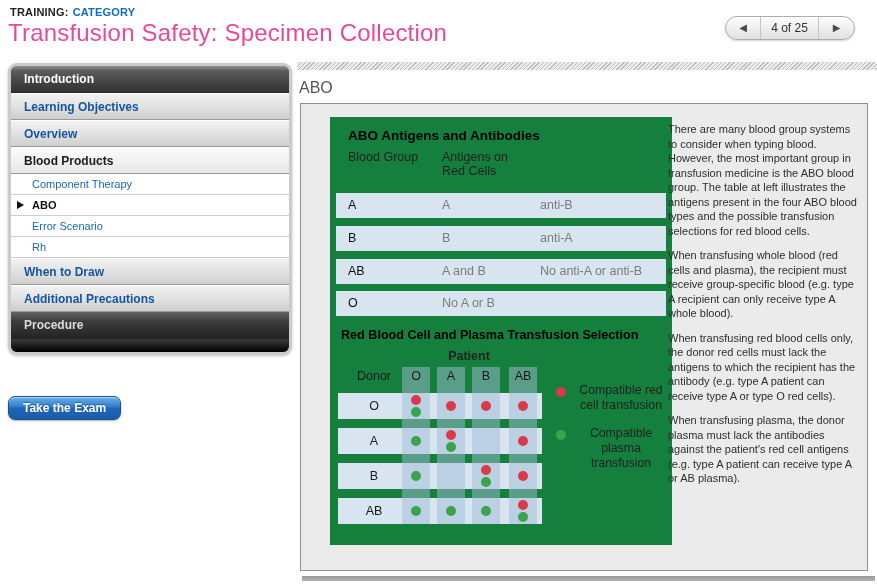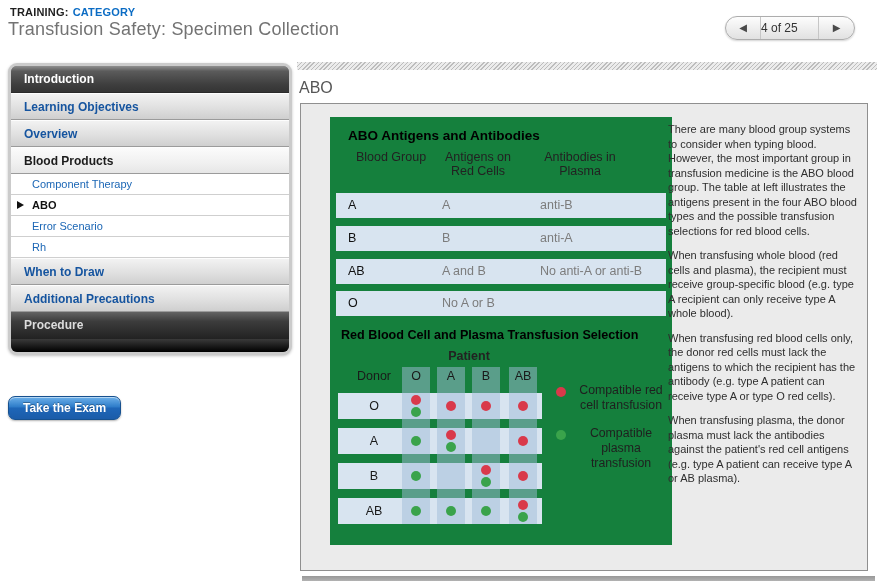--- a/index.html
+++ b/index.html
@@ -3,30 +3,30 @@
 <meta charset="utf-8">
 <style>
   * { margin:0; padding:0; box-sizing:border-box; }
   body { background:#fff; font-family:"Liberation Sans", sans-serif; }
   .stage { position:relative; width:877px; height:588px; background:#fff; overflow:hidden; }
 
   
   .eyebrow { position:absolute; left:10px; top:6px; font-size:11px; font-weight:bold; letter-spacing:.2px; }
   .eyebrow .t { color:#1f1f1f; }
   .eyebrow .c { color:#0b6cc4; margin-left:4px; }
-  .page-title { position:absolute; left:8px; top:19px; font-size:18px; color:#737373; letter-spacing:.2px; }
+  .page-title { position:absolute; left:8px; top:19px; font-size:24px; color:#ec4899; letter-spacing:.2px; }
 
   
   .pager { position:absolute; right:22px; top:16px; height:24px; border:1px solid #adadad;
            border-radius:12px; background:linear-gradient(#fdfdfd,#e1e1e1); display:flex;
            overflow:hidden; box-shadow:0 1px 2px rgba(0,0,0,.18); }
   .pager .pbtn { width:35px; border:none; background:transparent; color:#4a4a4a; font-size:10px;
                  cursor:pointer; border-right:1px solid #c6c6c6; line-height:22px; }
   .pager .pbtn:last-child { border-right:none; }
-  .pager .plabel { width:58px; line-height:22px; font-size:12px; color:#333;
+  .pager .plabel { width:58px; text-align:center; line-height:22px; font-size:12px; color:#333;
                    border-right:1px solid #c6c6c6; }
 
   
   .sidebar { position:absolute; left:8px; top:63px; width:284px; border:3px solid #cbcbcb;
              border-radius:9px; background:#737373; overflow:hidden; box-shadow:0 1px 3px rgba(0,0,0,.25); }
   .sb-row { width:100%; }
   .sb-dark { height:27px; line-height:27px; padding-left:13px; font-size:12px; font-weight:bold; color:#fff;
              background:linear-gradient(180deg,#8f8f8f 0%,#5b5b5b 20%,#3f3f3f 70%,#343434 100%);
              border-bottom:1px solid #2a2a2a; cursor:pointer; }
   .sb-proc { color:#dcdcdc; background:linear-gradient(180deg,#636363 0%,#3c3c3c 35%,#222 100%); border-bottom:none; }
@@ -53,21 +53,21 @@
                  background:repeating-linear-gradient(135deg,#bdbdbd 0 1px,#ececec 1px 3px); }
   .bottom-divider { position:absolute; left:302px; top:576px; width:573px; height:5px;
                     background:linear-gradient(#989898,#b2b2b2); }
   .main-heading { position:absolute; left:299px; top:79px; font-size:16px; color:#565656; }
   .content-box { position:absolute; left:300px; top:103px; width:568px; height:468px;
                  background:#ebebeb; border:1px solid #8f8f8f; }
 
   
   .slide { position:absolute; left:29px; top:13px; width:342px; height:428px; background:#15803d; color:#1a1a1a; }
   .t1-title { position:absolute; left:18px; top:11px; font-size:13.5px; font-weight:bold; color:#000; white-space:nowrap; }
-  .t1-head { position:absolute; top:33px; font-size:12.5px; color:#222; line-height:1.15;text-align:center; }
+  .t1-head { position:absolute; top:33px; font-size:12.5px; color:#222; line-height:1.15; }
   .t1-h0 { left:18px; width:86px; }
   .t1-h1 { left:112px; width:72px; }
   .t1-h2 { left:210px; width:80px; }
   .t1-row { position:absolute; left:6px; width:330px; height:25px; background:#d8e4f0; }
   .t1-r0 { top:76px; } .t1-r1 { top:109px; } .t1-r2 { top:142px; } .t1-r3 { top:174px; }
   .t1-cell { position:absolute; top:0; line-height:25px; font-size:12.5px; white-space:nowrap; }
   .t1-c0 { left:12px; color:#111; } .t1-c1 { left:106px; color:#7c7c7c; } .t1-c2 { left:204px; color:#7c7c7c; }
 
   .t2-title { position:absolute; left:11px; top:211px; font-size:12.6px; font-weight:bold; color:#000; white-space:nowrap; }
 
@@ -135,21 +135,20 @@
   <div class="top-divider"></div>
   <div class="main-heading">ABO</div>
 
   <div class="content-box">
 
     <div class="slide">
 
       <div class="t1-title">ABO Antigens and Antibodies</div>
       <div class="t1-head t1-h0">Blood Group</div>
       <div class="t1-head t1-h1">Antigens on Red Cells</div>
-      <div class="t1-head t1-h2">Antibodies in Plasma</div>
 
       <div class="t1-row t1-r0">
         <span class="t1-cell t1-c0">A</span>
         <span class="t1-cell t1-c1">A</span>
         <span class="t1-cell t1-c2">anti-B</span>
       </div>
       <div class="t1-row t1-r1">
         <span class="t1-cell t1-c0">B</span>
         <span class="t1-cell t1-c1">B</span>
         <span class="t1-cell t1-c2">anti-A</span>

